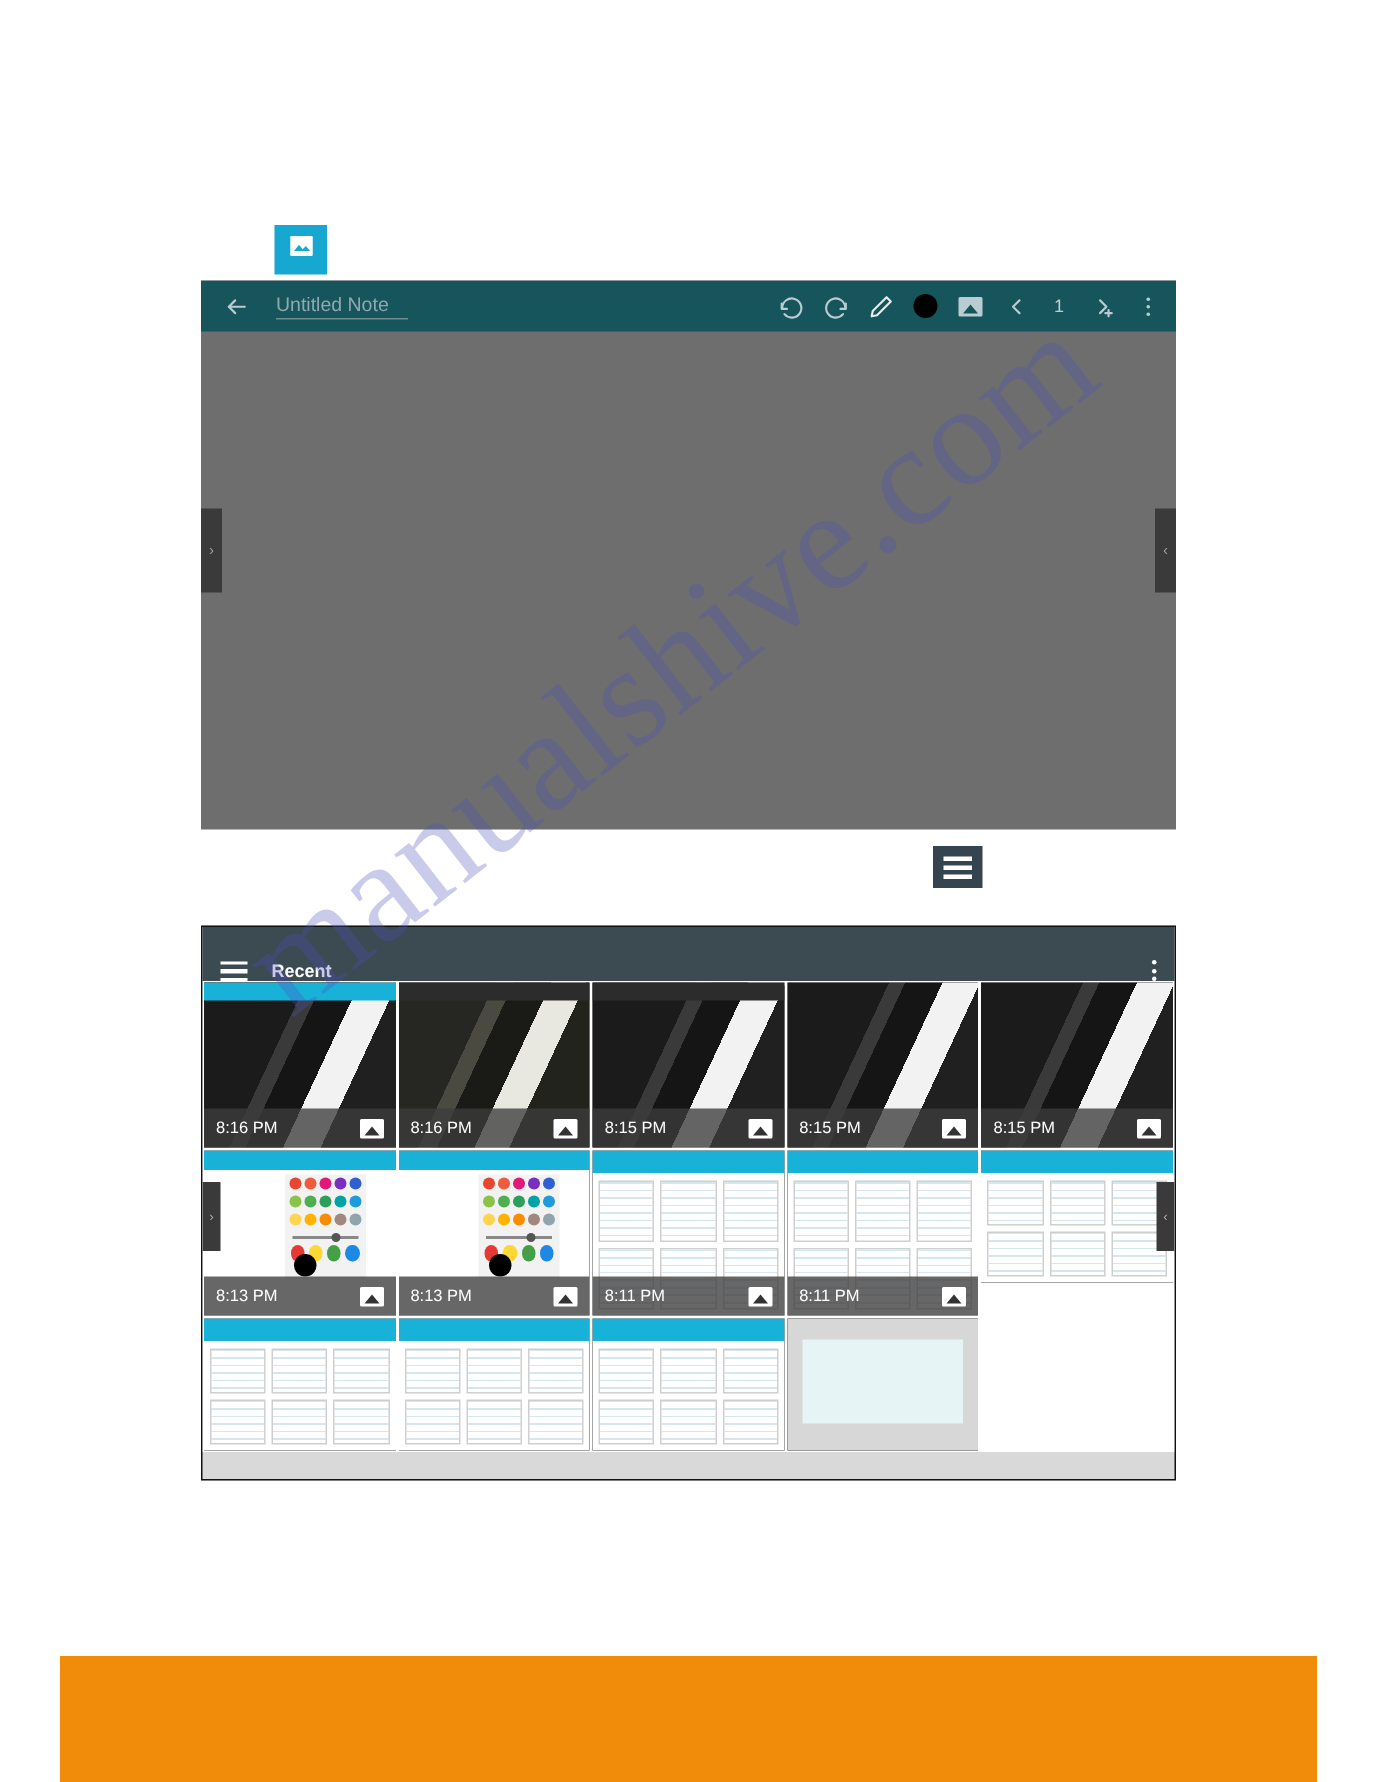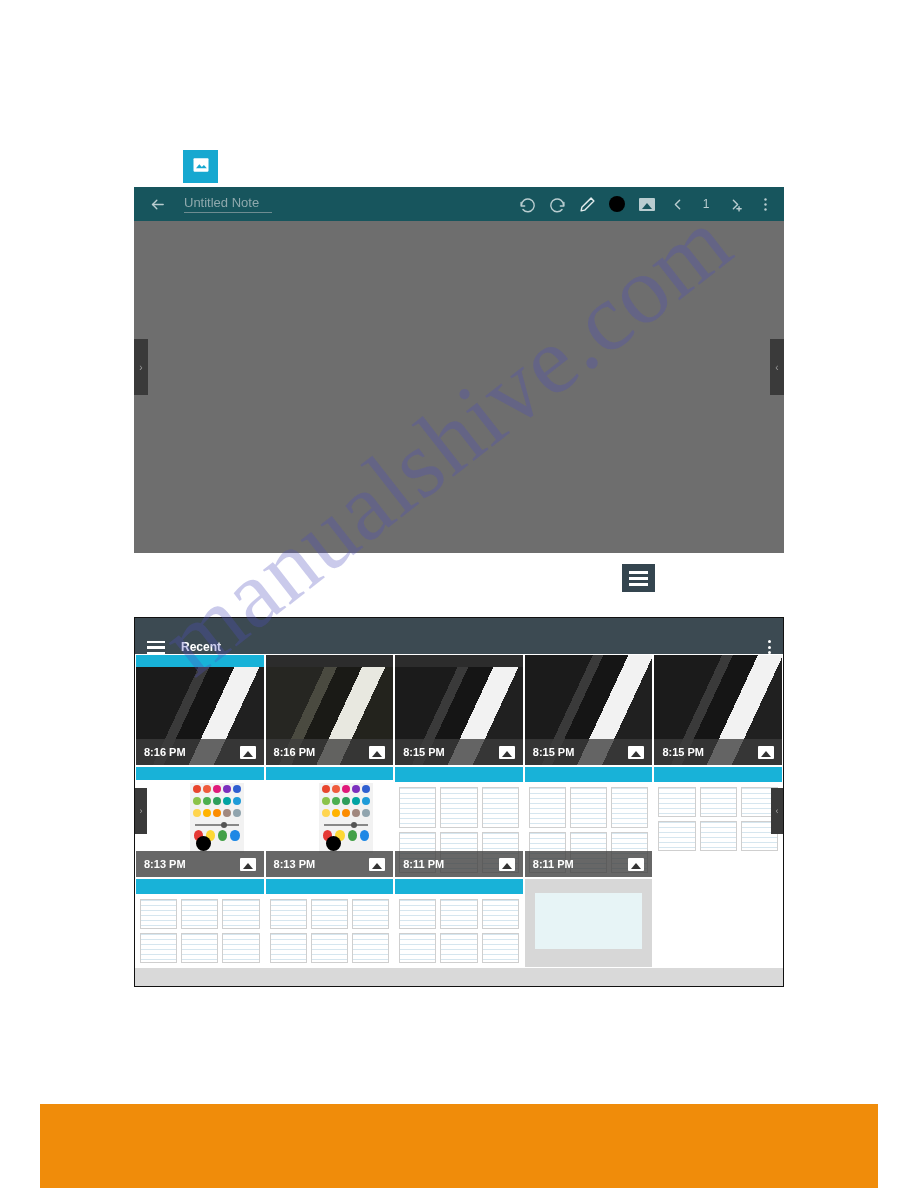--- a/index.html
+++ b/index.html
@@ -165,21 +165,20 @@
     margin-left: auto; display: flex; flex-direction: column; gap: 2.5px; align-items: center;
   }
   #fig2-overflow span { width: 3px; height: 3px; border-radius: 50%; background: #fff; }
 
   #grid {
     display: grid;
     grid-template-columns: repeat(5, 1fr);
     gap: 2px;
     padding: 1px;
     background: #ffffff;
-    font-weight: bold;
   }
   .cell {
     position: relative;
     height: 110px;
     background: #111;
     overflow: hidden;
   }
   .cell .cell-top {
     position: absolute; left:0; top:0; width:100%; height: 12px;
   }

